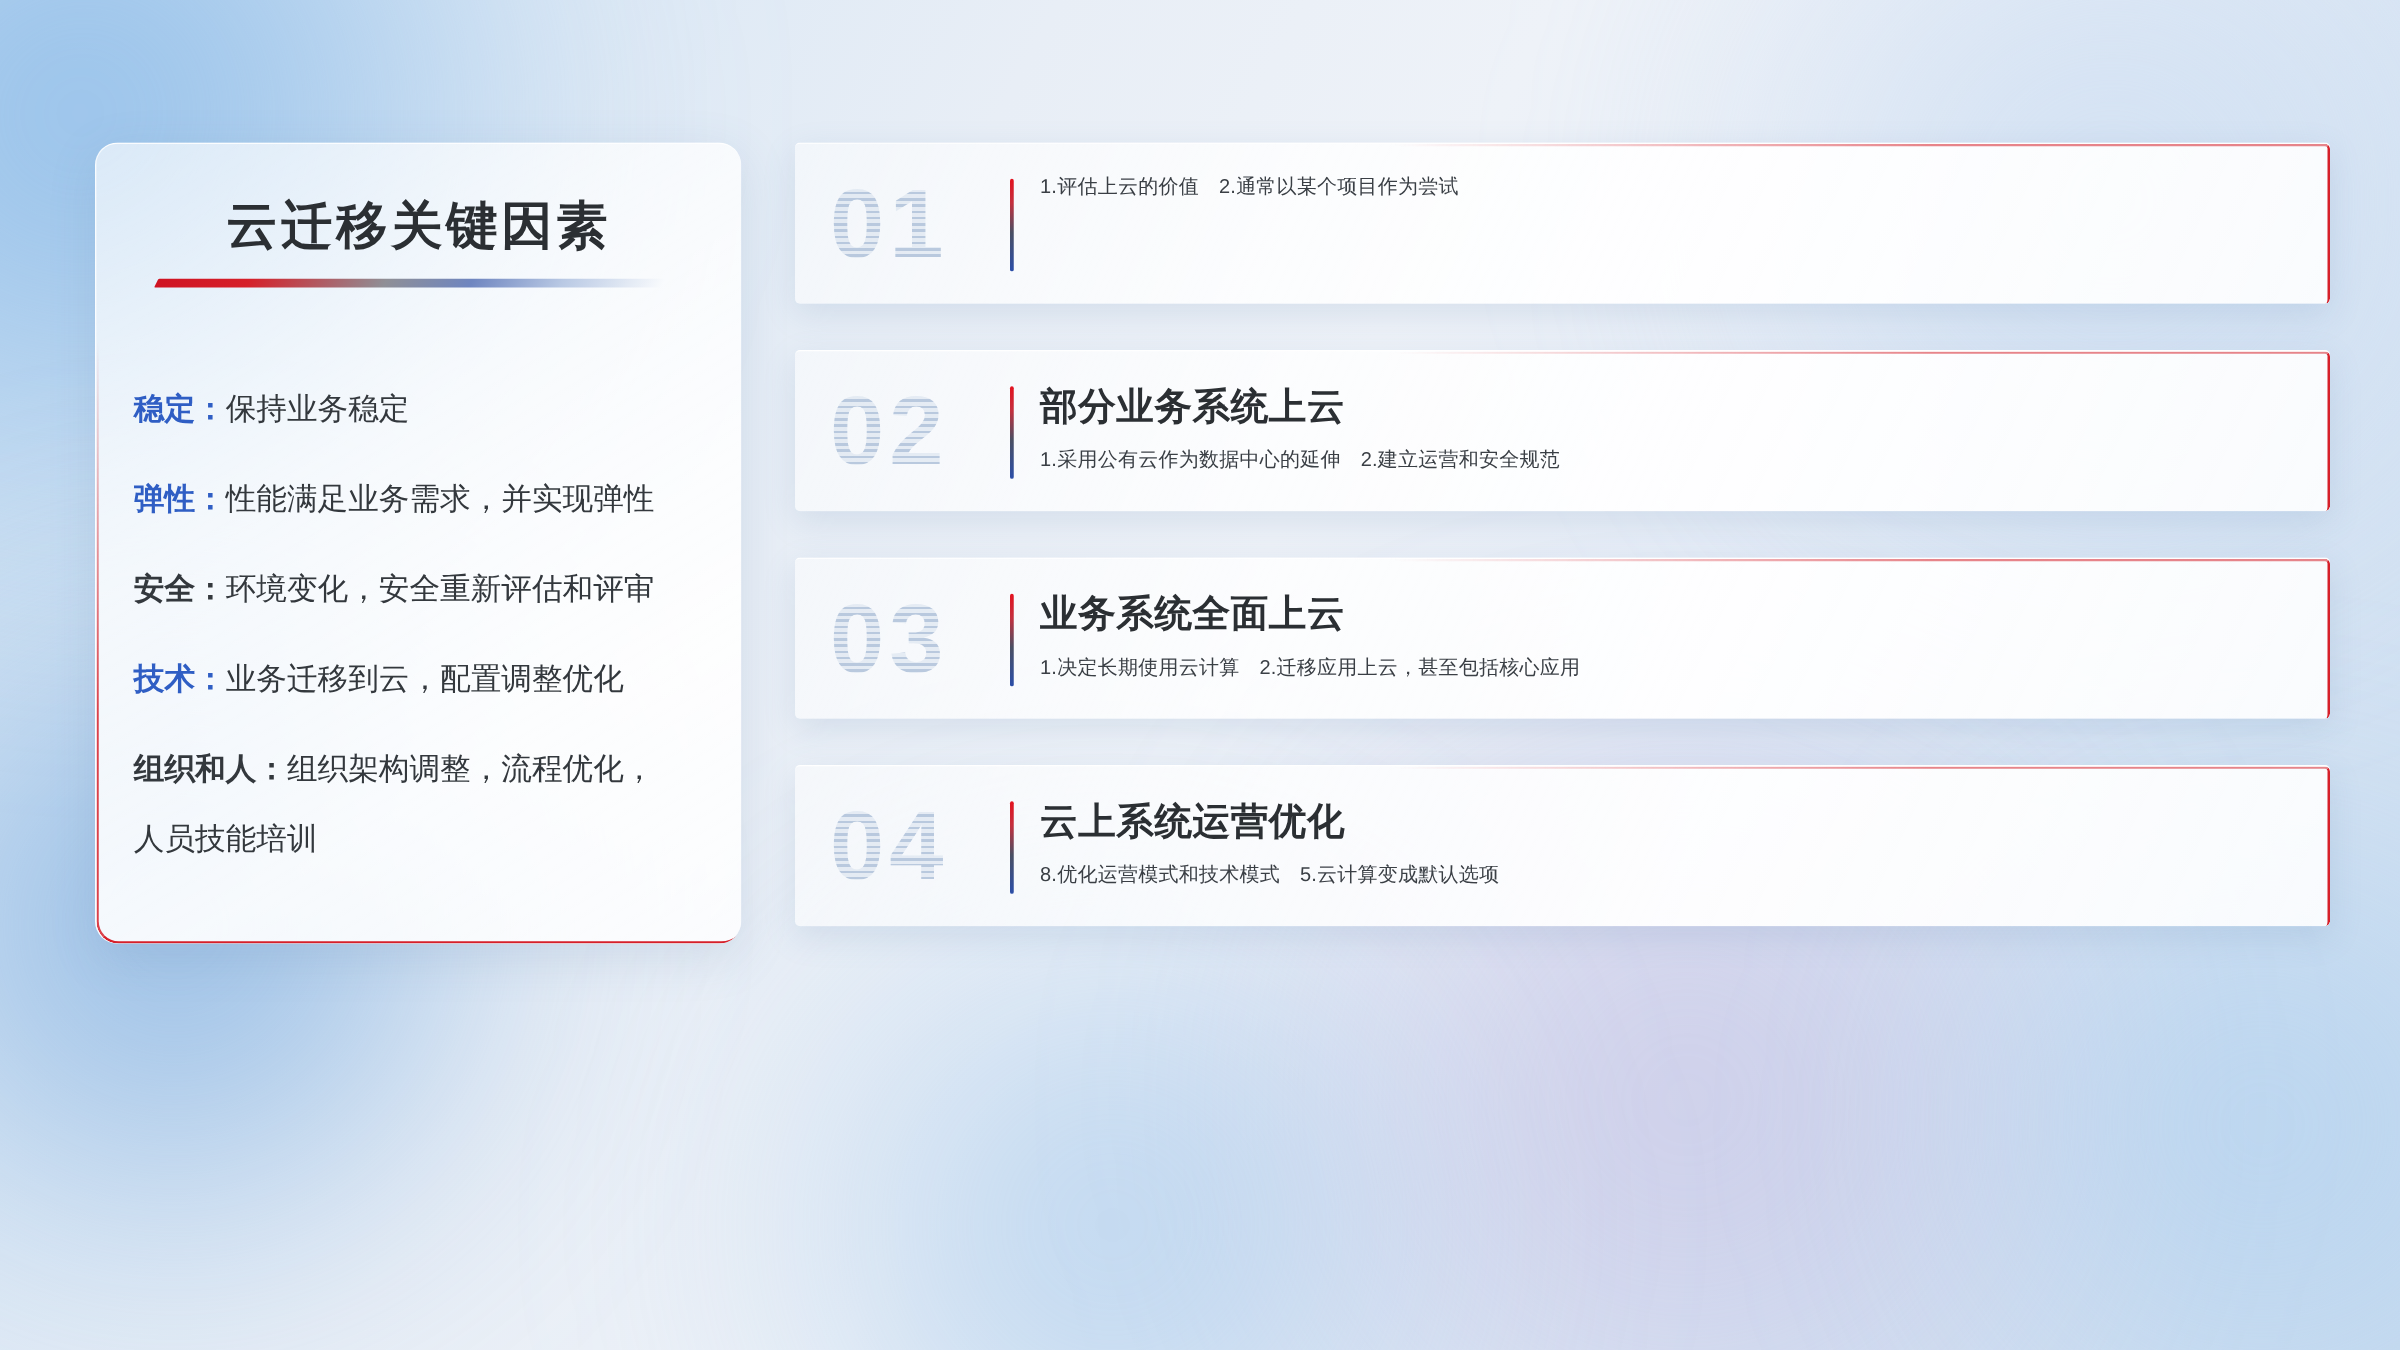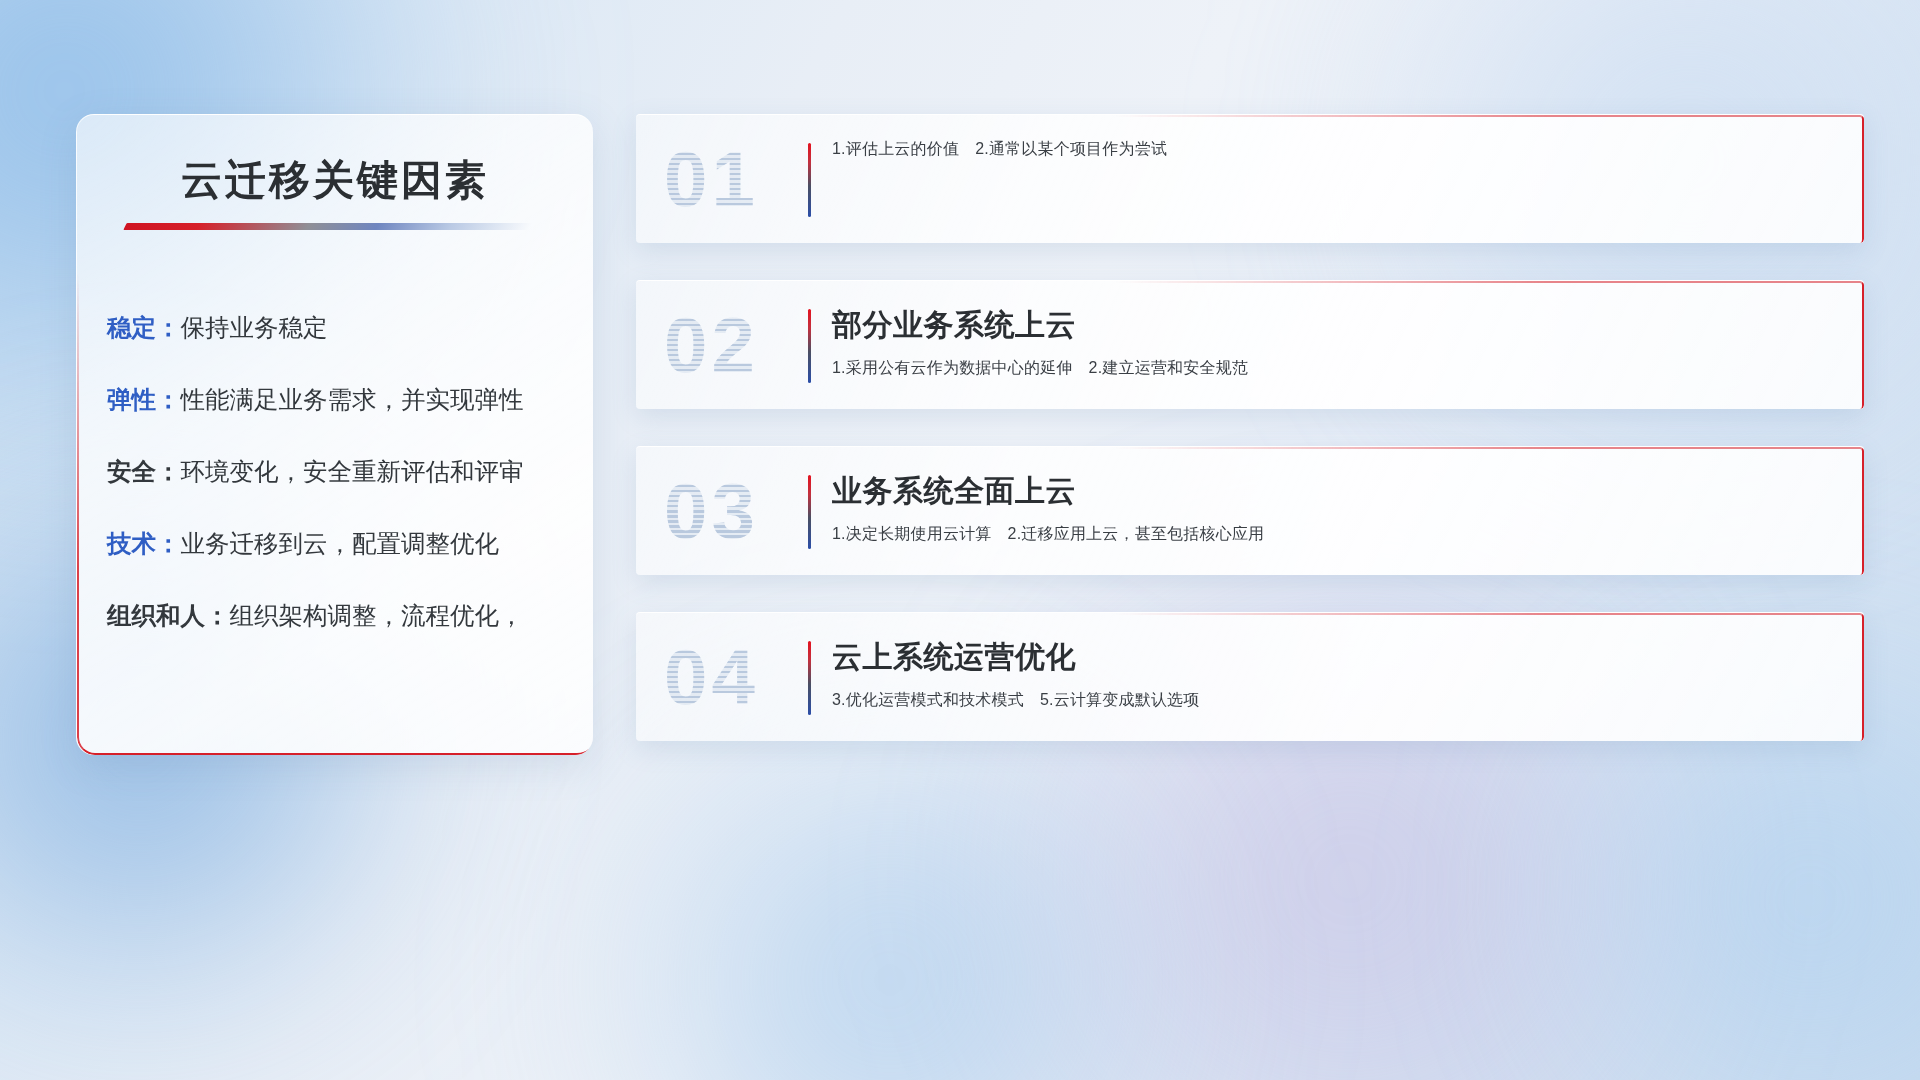--- a/index.html
+++ b/index.html
@@ -200,20 +200,21 @@
       </div>
 
       <div class="factor-row">
         <span class="factor-label accent">技术：</span><span class="factor-text">业务迁移到云，配置调整优化</span>
       </div>
 
       <div class="factor-row" style="margin-bottom:22px">
         <span class="factor-label plain">组织和人：</span><span class="factor-text">组织架构调整，流程优化，</span>
       </div>
 
+      <div class="factor-cont">人员技能培训</div>
     </div>
   </div>
 
   <div id="cards">
 
     <div class="stage-card">
       <div class="card-accent"></div>
       <div class="card-number-shadow">01</div>
       <div class="card-number">01</div>
       <div class="card-divider"></div>
@@ -251,19 +252,19 @@
     </div>
 
     <div class="stage-card">
       <div class="card-accent"></div>
       <div class="card-number-shadow">04</div>
       <div class="card-number">04</div>
       <div class="card-divider"></div>
       <div class="card-body">
         <div class="card-title">云上系统运营优化</div>
         <div class="card-detail">
-          <span>3.优化运营模式和技术模式</span><span class="sep"></span><span>5.云计算变成默认选项</span>
+          <span>8.优化运营模式和技术模式</span><span class="sep"></span><span>5.云计算变成默认选项</span>
         </div>
       </div>
     </div>
 
   </div>
 </div>
 
 </body></html>

